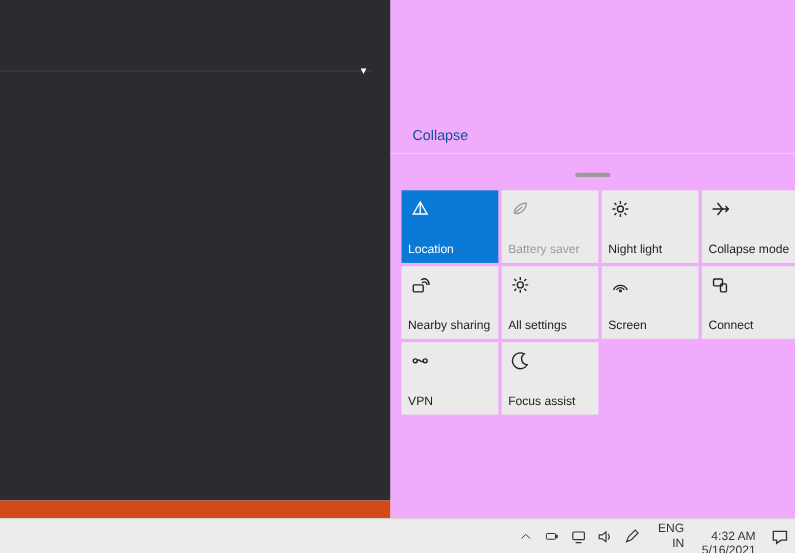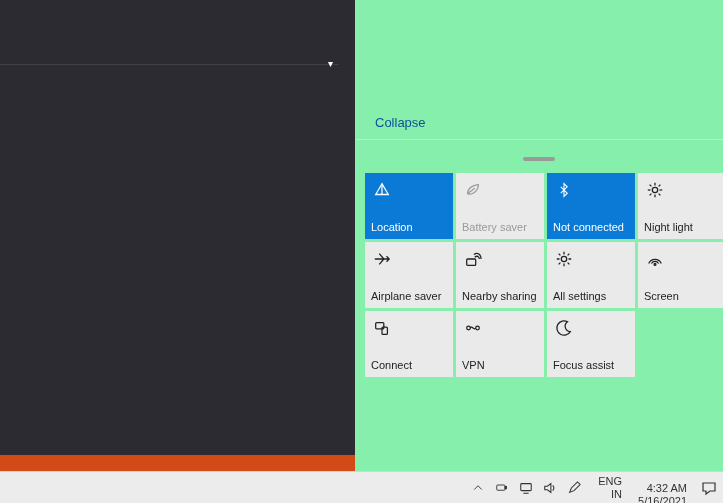--- a/index.html
+++ b/index.html
@@ -24,21 +24,21 @@
   .orangebar {
     position: absolute;
     left: 0; top: 455px; width: 355px; height: 16px;
     background: #d14a17;
   }
 
   
   .panel {
     position: absolute;
     left: 355px; top: 0; width: 368px; height: 471px;
-    background: #86efac;
+    background: #f0abfc;
   }
   .collapse {
     position: absolute;
     left: 20px; top: 115px;
     color: #0f4f9e; font-size: 13px;
     cursor: pointer;
   }
   .sepline {
     position: absolute; top: 139px; left: 0; right: 0;
     border-top: 1px solid #d9d9d9;
@@ -120,28 +120,20 @@
     <div class="tile disabled">
       <span class="icon">
         <svg viewBox="0 0 20 20" width="18" height="18">
             <path d="M4 14 C4 6,14 4,16 4 C16 12,8 16,4 14 Z"></path>
             <line x1="4" y1="14" x2="12" y2="8"></line>
           </svg>
       </span>
       <span class="label">Battery saver</span>
     </div>
 
-    <div class="tile active">
-      <span class="icon">
-        <svg viewBox="0 0 20 20" width="16" height="16">
-            <path d="M6 6 L14 14 L10 18 L10 2 L14 6 L6 14"></path>
-          </svg>
-      </span>
-      <span class="label">Not connected</span>
-    </div>
 
     <div class="tile">
       <span class="icon">
         <svg viewBox="0 0 20 20" width="18" height="18">
             <circle cx="10" cy="10" r="3"></circle>
             <g>
               <line x1="10" y1="2" x2="10" y2="5"></line>
               <line x1="10" y1="15" x2="10" y2="18"></line>
               <line x1="2" y1="10" x2="5" y2="10"></line>
               <line x1="15" y1="10" x2="18" y2="10"></line>
@@ -154,21 +146,21 @@
       </span>
       <span class="label">Night light</span>
     </div>
 
     <div class="tile">
       <span class="icon">
         <svg viewBox="0 0 20 20" width="18" height="18">
             <path d="M2 10 L18 10 M12 10 L7 4 M12 10 L7 16 M15 7 L18 10 L15 13"></path>
           </svg>
       </span>
-      <span class="label">Airplane saver</span>
+      <span class="label">Collapse mode</span>
     </div>
 
     <div class="tile">
       <span class="icon">
         <svg viewBox="0 0 20 20" width="18" height="18">
             <rect x="3" y="10" width="10" height="7" rx="1"></rect>
             <path d="M12 8 C14 6,17 7,17 10"></path>
             <path d="M11 5 C15 2,19 5,19 10"></path>
           </svg>
       </span>

